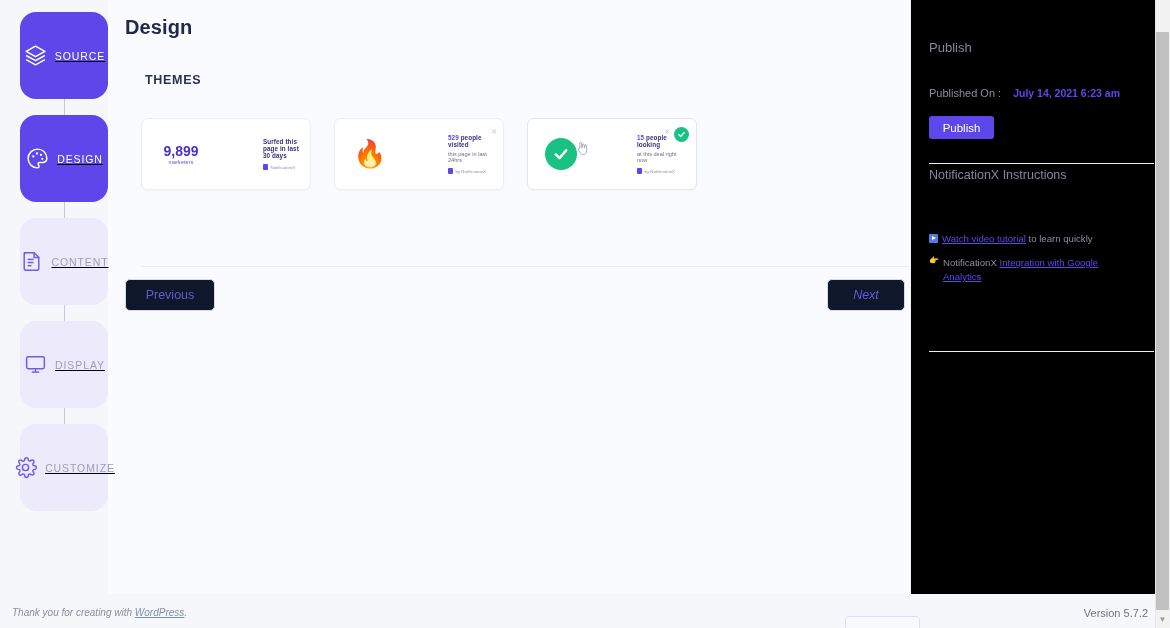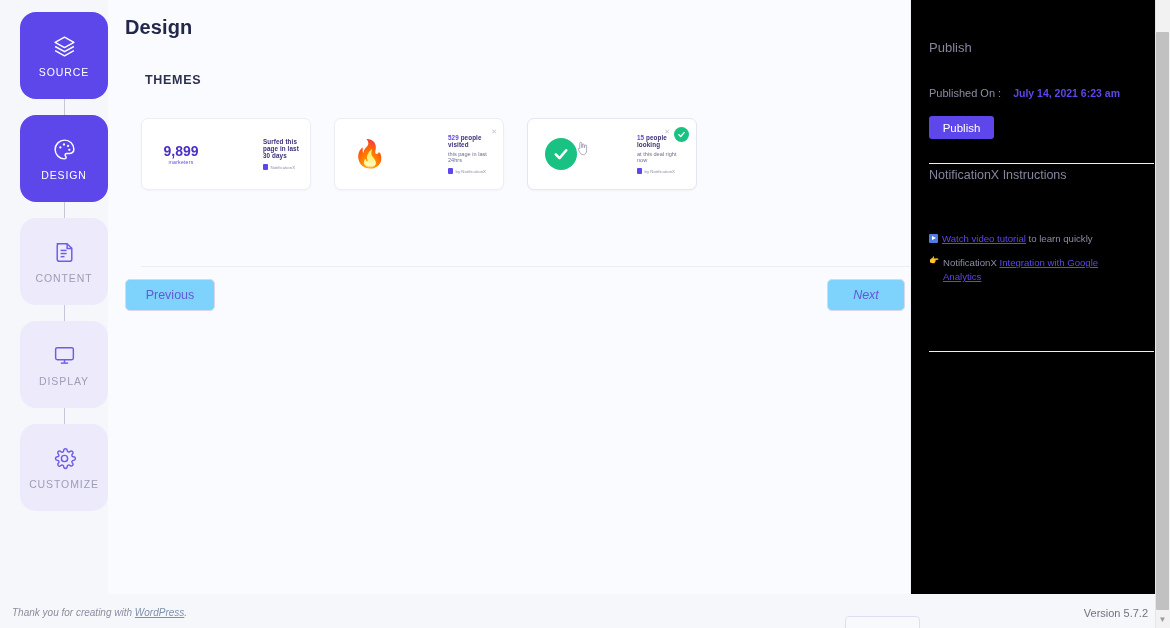--- a/index.html
+++ b/index.html
@@ -19,26 +19,27 @@
   
   #step-nav {
     position: absolute; left: 18px; top: 12px;
     width: 92px;
     display: flex; flex-direction: column; align-items: center;
     z-index: 5;
   }
   .step-item {
     width: 88px; height: 87px;
     border-radius: 16px;
-    display: flex; flex-direction: column;
+    display: flex; flex-direction: row;
     align-items: center; justify-content: center;
     gap: 7px;
     cursor: pointer;
     position: relative;
     background: #edeafb;
+    text-decoration: underline;
   }
   .step-item.active { background: #5d47ea; }
   .step-label {
     font-size: 10.5px; letter-spacing: 0.9px;
     color: #9d9db5; font-weight: 400;
     font-family: "Liberation Sans", sans-serif;
   }
   .step-item.active .step-label { color: #ffffff; }
   .step-icon svg { display: block; }
   .step-connector {
@@ -144,21 +145,21 @@
     position: absolute; left: 33px; top: 266px;
     width: 870px; height: 1px; background: #eceef5;
   }
 
   
   .nav-btn {
     position: absolute;
     height: 32px;
     border: 1px solid #d9d6ee;
     border-radius: 5px;
-    background: #7dd3fc;
+    background: #0f172a;
     color: #6359d6;
     font-size: 12.5px;
     display: flex; align-items: center; justify-content: center;
     cursor: pointer;
     font-family: "Liberation Sans", sans-serif;
   }
   #btn-previous { left: 17px; top: 279px; width: 90px; }
   #btn-next { left: 719px; top: 279px; width: 78px; font-style: italic; }
 
   

